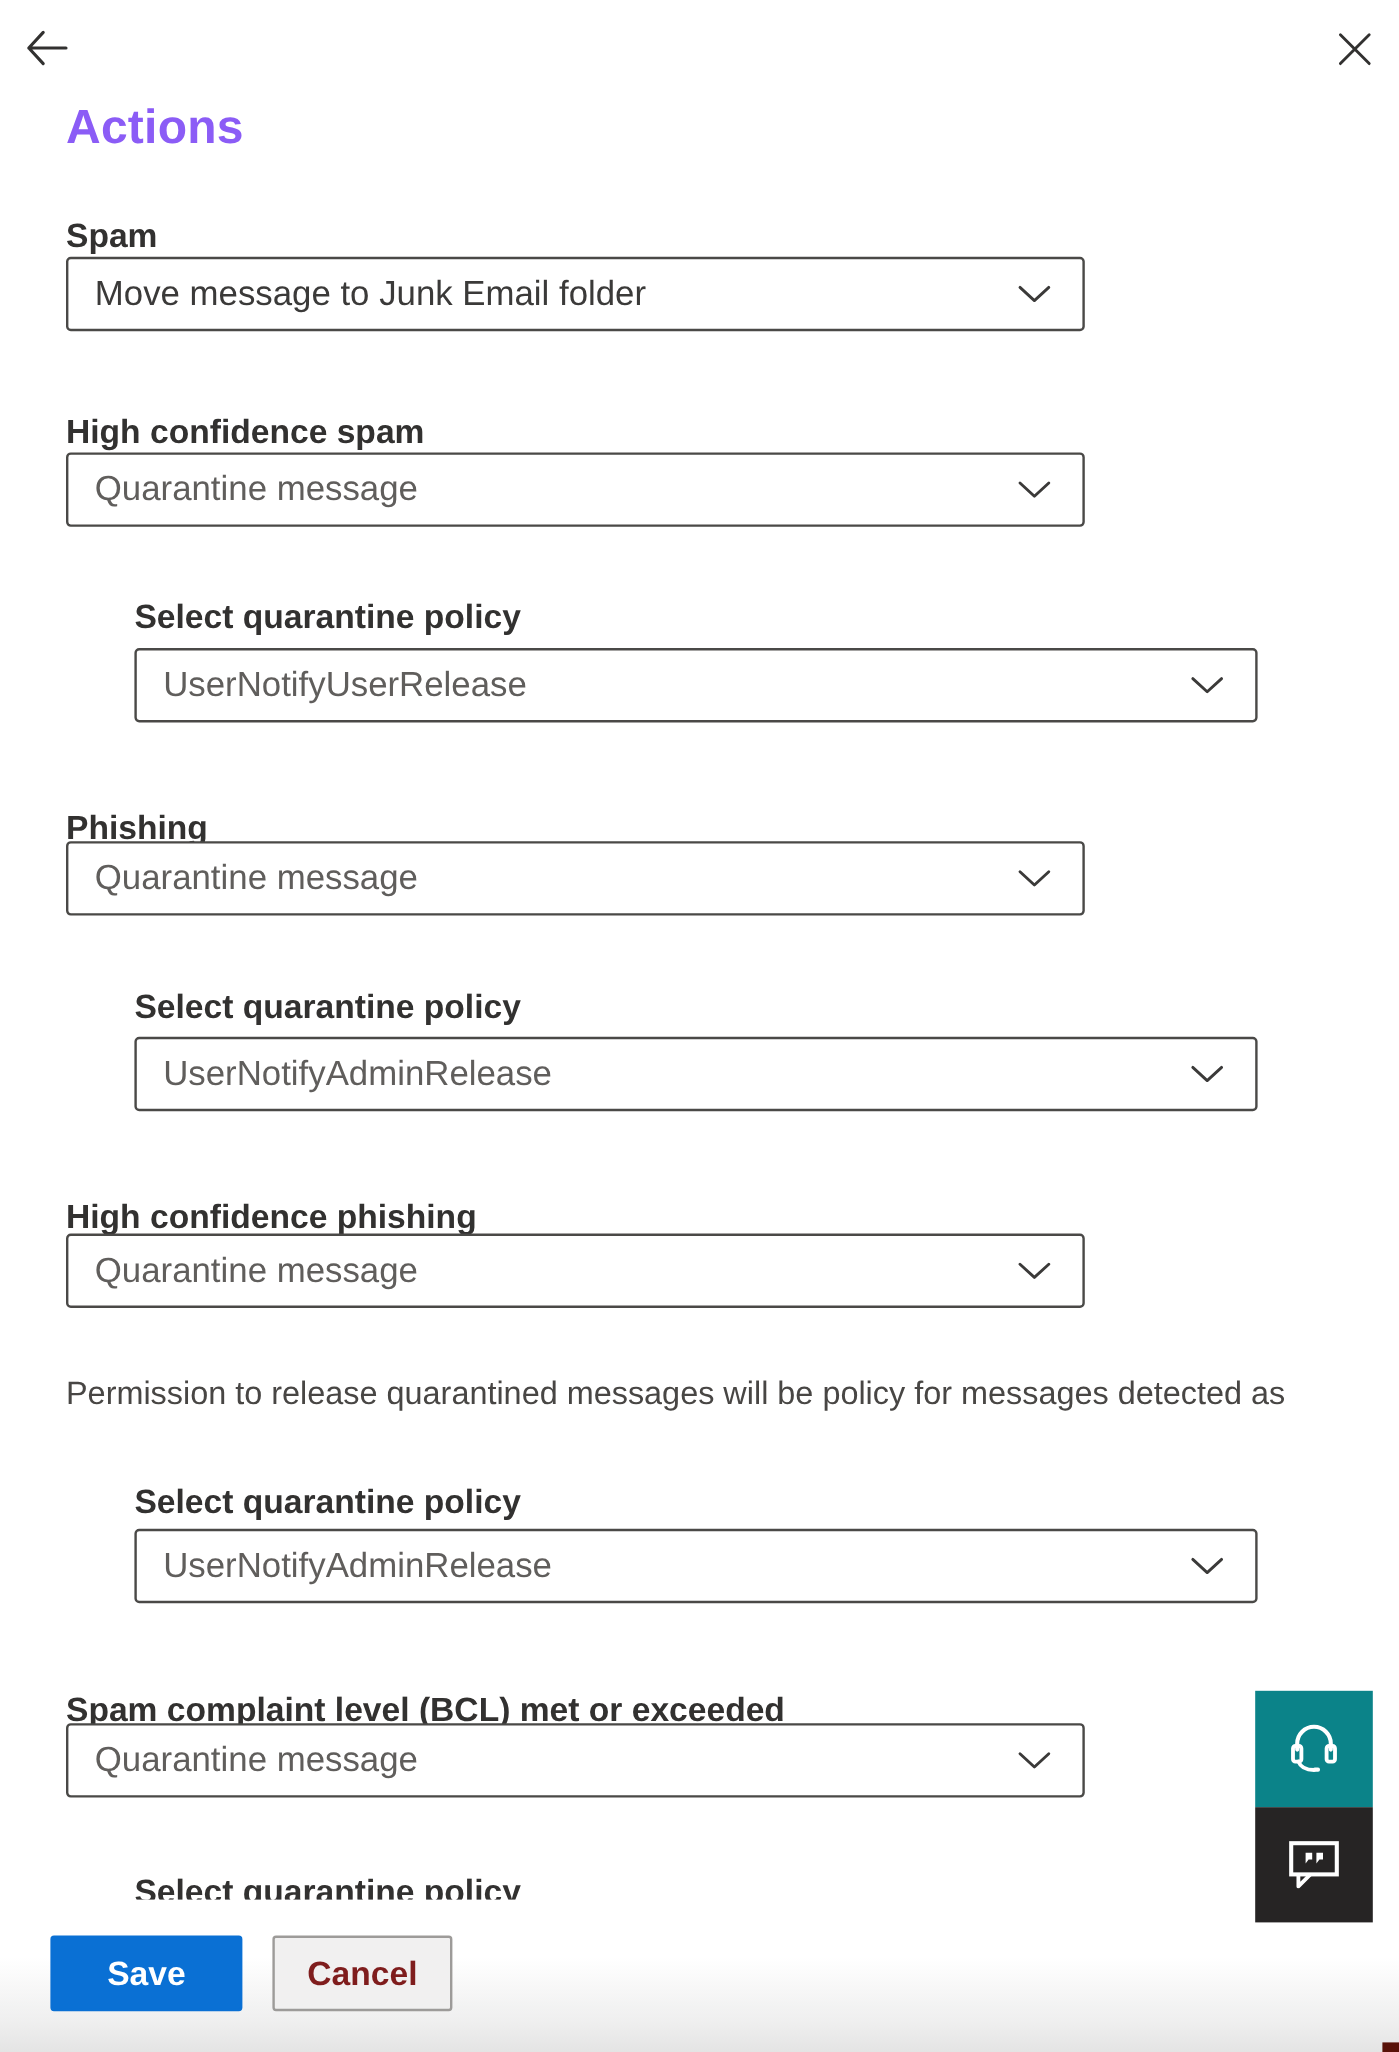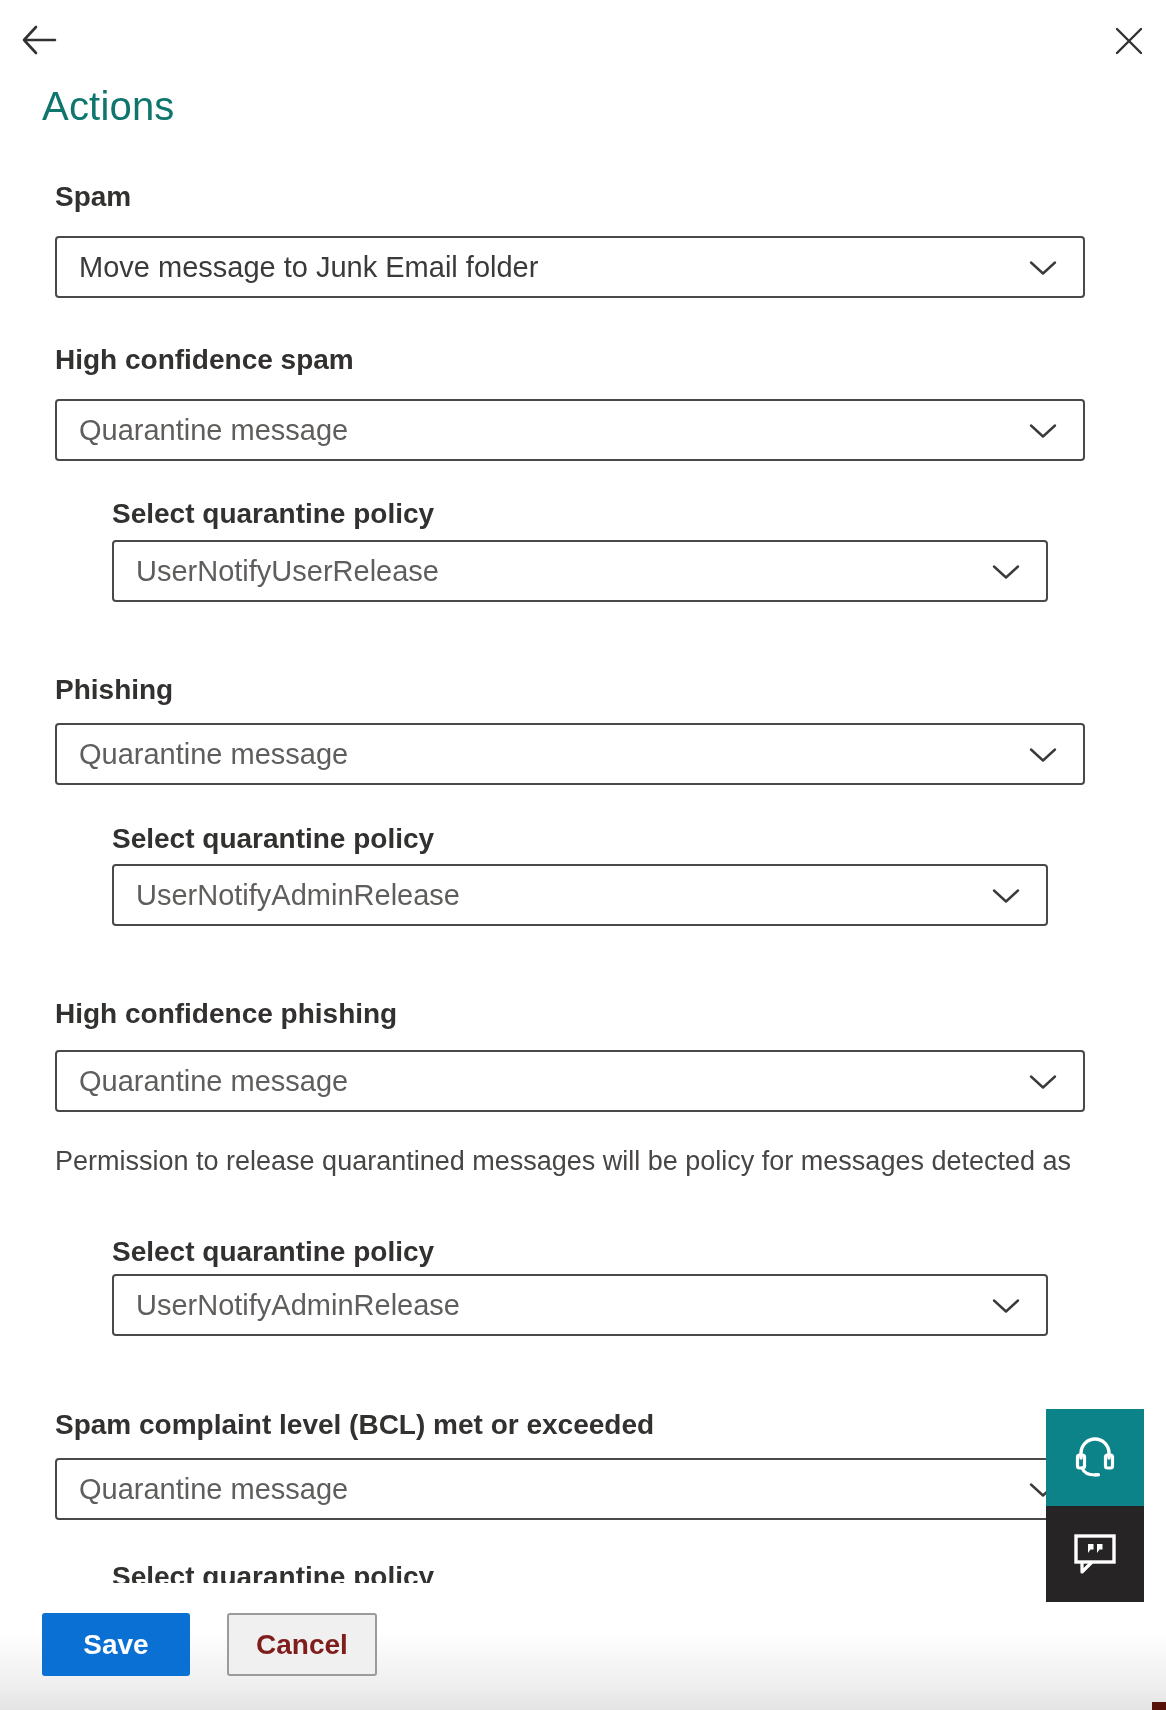--- a/index.html
+++ b/index.html
@@ -8,51 +8,51 @@
     background:#ffffff;
     font-family:"Liberation Sans", sans-serif;
     -webkit-font-smoothing:antialiased;
   }
   
   .icon-btn{position:absolute;background:none;border:none;padding:0;cursor:pointer;line-height:0;}
   .back-btn{left:18px;top:20px;width:42px;height:40px;}
   .close-btn{left:1110px;top:22px;width:38px;height:38px;}
 
   
-  .page-title{position:absolute;left:42px;top:84px;font-size:40px;font-weight:400;color:#0f766e;letter-spacing:0.2px;}
+  .page-title{position:absolute;left:55px;top:84px;font-size:40px;font-weight:700;color:#8b5cf6;letter-spacing:0.2px;}
 
   
   .field-label{position:absolute;font-size:28px;font-weight:600;color:#323130;white-space:nowrap;}
   .lab-left{left:55px;margin-top:10px;}
   .lab-indent{left:112px;}
 
   
   .dd{
     position:absolute;height:62px;background:#ffffff;
     border:2px solid #4a4947;border-radius:4px;box-sizing:border-box;
     display:flex;align-items:center;
     padding:0 72px 0 22px;
     font-size:29px;color:#605e5c;white-space:nowrap;cursor:pointer;
   }
-  .dd-full{left:55px;width:1030px;margin-top:22px;}
+  .dd-full{left:55px;width:849px;}
   .dd-indent{left:112px;width:936px;}
   .dd .chev{position:absolute;right:26px;top:50%;transform:translateY(-50%);}
   .val-dark{color:#3b3a39;}
 
   
   .note{position:absolute;left:55px;font-size:27px;line-height:37px;color:#484644;white-space:nowrap;}
 
   
   .footer{
     position:absolute;left:0;top:1583px;width:1166px;height:127px;z-index:5;
     background:linear-gradient(180deg,#ffffff 0%,#ffffff 38%,#efefef 80%,#e4e4e4 100%);
   }
   .btn{position:absolute;top:30px;height:63px;box-sizing:border-box;border-radius:3px;
        font-family:"Liberation Sans", sans-serif;font-size:28px;font-weight:600;cursor:pointer;}
-  .btn-save{left:42px;width:148px;background:#0a70d4;border:2px solid #0a70d4;color:#ffffff;}
+  .btn-save{left:42px;width:160px;background:#0a70d4;border:2px solid #0a70d4;color:#ffffff;}
   .btn-cancel{left:227px;width:150px;background:#f1f0f0;border:2px solid #9d9b99;color:#7f1d1d;}
 
   
   .float-btn{position:absolute;left:1046px;width:98px;border:none;padding:0;cursor:pointer;z-index:6;
              display:flex;align-items:center;justify-content:center;}
   .help-btn{top:1409px;height:97px;background:#0b8389;}
   .feedback-btn{top:1506px;height:96px;background:#262424;}
 
   .corner-sliver{position:absolute;left:1152px;top:1702px;width:14px;height:8px;background:#581108;z-index:7;}
 </style>

